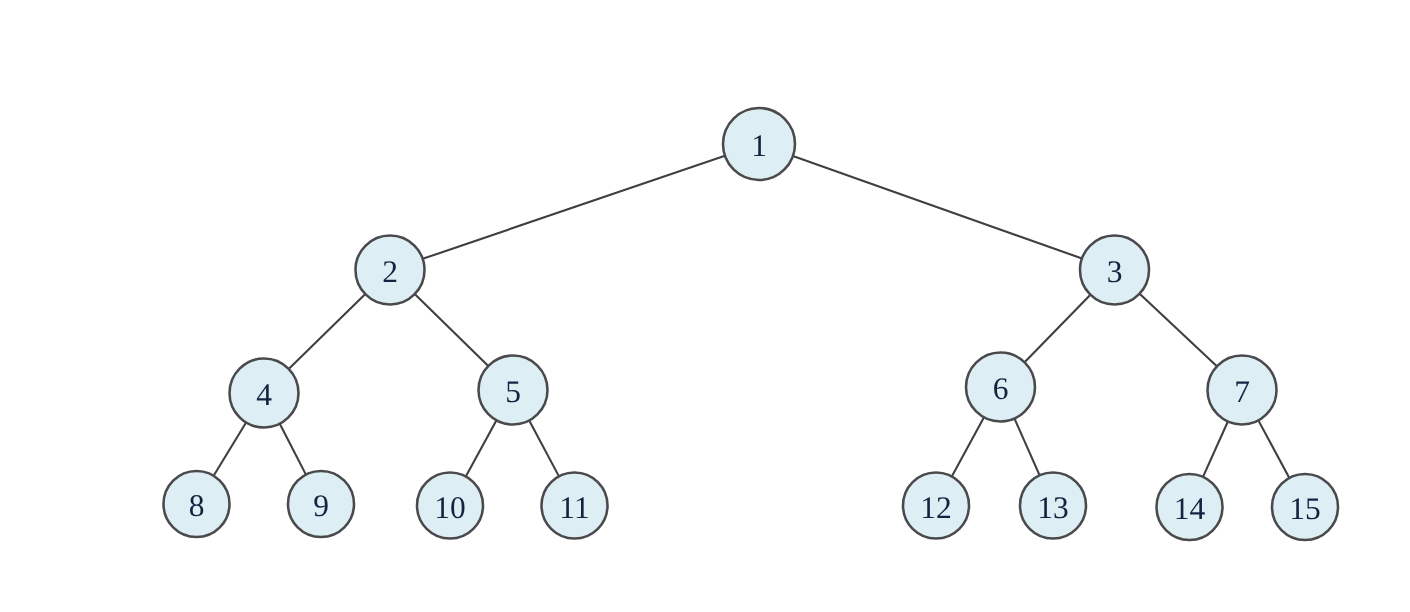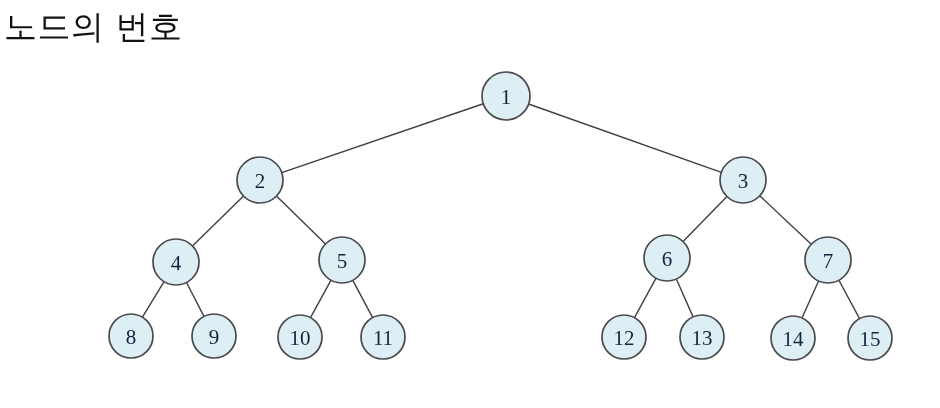--- a/index.html
+++ b/index.html
@@ -51,21 +51,20 @@
     fill: #12243f;
     text-anchor: middle;
     dominant-baseline: central;
   }
 </style>
 </head>
 <body>
 
 <div id="slide">
 
-  <div id="slide-title">노드의 번호</div>
 
   <svg id="tree-svg" viewBox="0 0 940 408">
     <g id="edges-group">
         <line x1="483.29" y1="103.76" x2="281.77" y2="172.57" class="edge-line" stroke="#3f3f42"></line>
         <line x1="528.62" y1="104.02" x2="721.32" y2="172.32" class="edge-line" stroke="#3f3f42"></line>
         <line x1="243.54" y1="196.07" x2="192.46" y2="245.93" class="edge-line" stroke="#3f3f42"></line>
         <line x1="276.46" y1="196.06" x2="325.54" y2="243.94" class="edge-line" stroke="#3f3f42"></line>
         <line x1="726.95" y1="196.47" x2="683.05" y2="241.53" class="edge-line" stroke="#3f3f42"></line>
         <line x1="759.75" y1="195.76" x2="811.25" y2="244.24" class="edge-line" stroke="#3f3f42"></line>
         <line x1="164.05" y1="281.65" x2="142.43" y2="317.20" class="edge-line" stroke="#3f3f42"></line>

